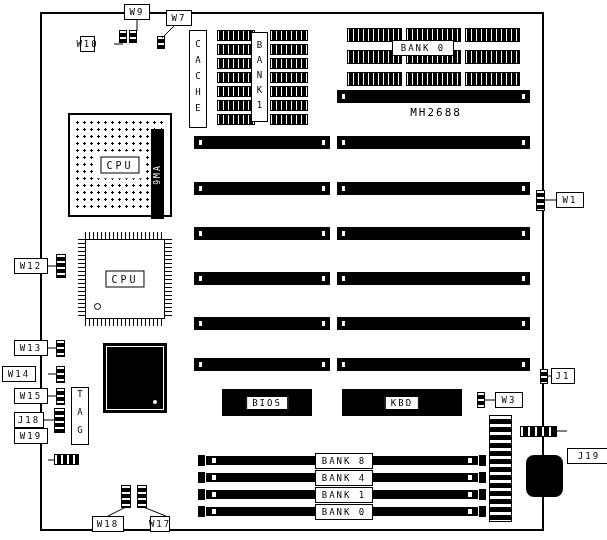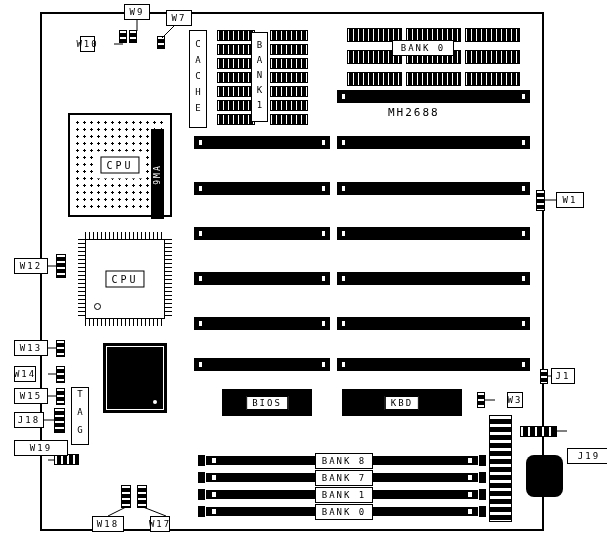--- a/index.html
+++ b/index.html
@@ -59,21 +59,21 @@
   .rom-lbl { position:absolute; left:50%; top:50%; transform:translate(-50%,-50%); background:#fff;
              border:1px solid #000; font-size:9px; letter-spacing:2px; padding:1px 5px; white-space:nowrap; }
 
   .simm-bar { position:absolute; background:#000; z-index:2; }
   .simm-bar::before, .simm-bar::after { content:""; position:absolute; top:2px; width:4px; height:5px; background:#fff; }
   .simm-bar::before { left:6px; } .simm-bar::after { right:6px; }
   .simm-end { position:absolute; background:#000; z-index:2; }
 
   .din { position:absolute; left:526px; top:455px; width:37px; height:42px; background:#000; border-radius:8px; z-index:2; }
 
-  .mh { position:absolute; left:388px; top:106px; width:74px; text-align:left; font-size:11px; letter-spacing:2px; z-index:2; }
+  .mh { position:absolute; left:388px; top:106px; width:74px; text-align:right; font-size:11px; letter-spacing:2px; z-index:2; }
 </style>
 </head>
 <body>
 
 <div id="canvas">
 
   <div class="board"></div>
 
   <svg id="lines" width="607" height="540">
     <g stroke="#000" stroke-width="1">
@@ -146,36 +146,36 @@
   <div class="jmp" style="left:540px;top:369px;width:8px;height:15px"></div>
   <div class="jmp" style="left:477px;top:392px;width:8px;height:16px"></div>
   <div class="jmp" style="left:121px;top:485px;width:10px;height:23px"></div>
   <div class="jmp" style="left:137px;top:485px;width:10px;height:23px"></div>
   <div class="hdr-h" style="left:520px;top:426px;width:37px;height:11px"></div>
 
   <div class="ladder" style="left:489px;top:415px;width:23px;height:107px"></div>
   <div class="din"></div>
 
   <div class="lbl" style="left:315px;top:453px;width:58px">BANK 8</div>
-  <div class="lbl" style="left:315px;top:470px;width:58px">BANK 7</div>
+  <div class="lbl" style="left:315px;top:470px;width:58px">BANK 4</div>
   <div class="lbl" style="left:315px;top:487px;width:58px">BANK 1</div>
   <div class="lbl" style="left:315px;top:504px;width:58px">BANK 0</div>
 
   <div class="lbl" style="left:124px;top:4px;width:26px">W9</div>
   <div class="lbl" style="left:166px;top:10px;width:26px">W7</div>
   <div class="lbl" style="left:80px;top:36px;width:15px">W10</div>
   <div class="lbl" style="left:14px;top:258px;width:34px">W12</div>
   <div class="lbl" style="left:14px;top:340px;width:34px">W13</div>
-  <div class="lbl" style="left:14px;top:366px;width:22px">W14</div>
+  <div class="lbl" style="left:2px;top:366px;width:34px">W14</div>
   <div class="lbl" style="left:14px;top:388px;width:34px">W15</div>
   <div class="lbl" style="left:14px;top:412px;width:30px">J18</div>
-  <div class="lbl" style="left:14px;top:440px;width:54px">W19</div>
+  <div class="lbl" style="left:14px;top:428px;width:34px">W19</div>
   <div class="lbl" style="left:556px;top:192px;width:28px">W1</div>
   <div class="lbl" style="left:551px;top:368px;width:24px">J1</div>
-  <div class="lbl" style="left:507px;top:392px;width:16px">W3</div>
+  <div class="lbl" style="left:495px;top:392px;width:28px">W3</div>
   <div class="lbl" style="left:567px;top:448px;width:44px">J19</div>
   <div class="lbl" style="left:92px;top:516px;width:32px">W18</div>
   <div class="lbl" style="left:150px;top:516px;width:20px">W17</div>
 
 <div class="slot" style="left: 337px; top: 90px; width: 193px; height: 13px;"></div>
     <div class="slot" style="left: 337px; top: 136px; width: 193px; height: 13px;"></div>
     <div class="slot" style="left: 337px; top: 182px; width: 193px; height: 13px;"></div>
     <div class="slot" style="left: 337px; top: 227px; width: 193px; height: 13px;"></div>
     <div class="slot" style="left: 337px; top: 272px; width: 193px; height: 13px;"></div>
     <div class="slot" style="left: 337px; top: 317px; width: 193px; height: 13px;"></div>

